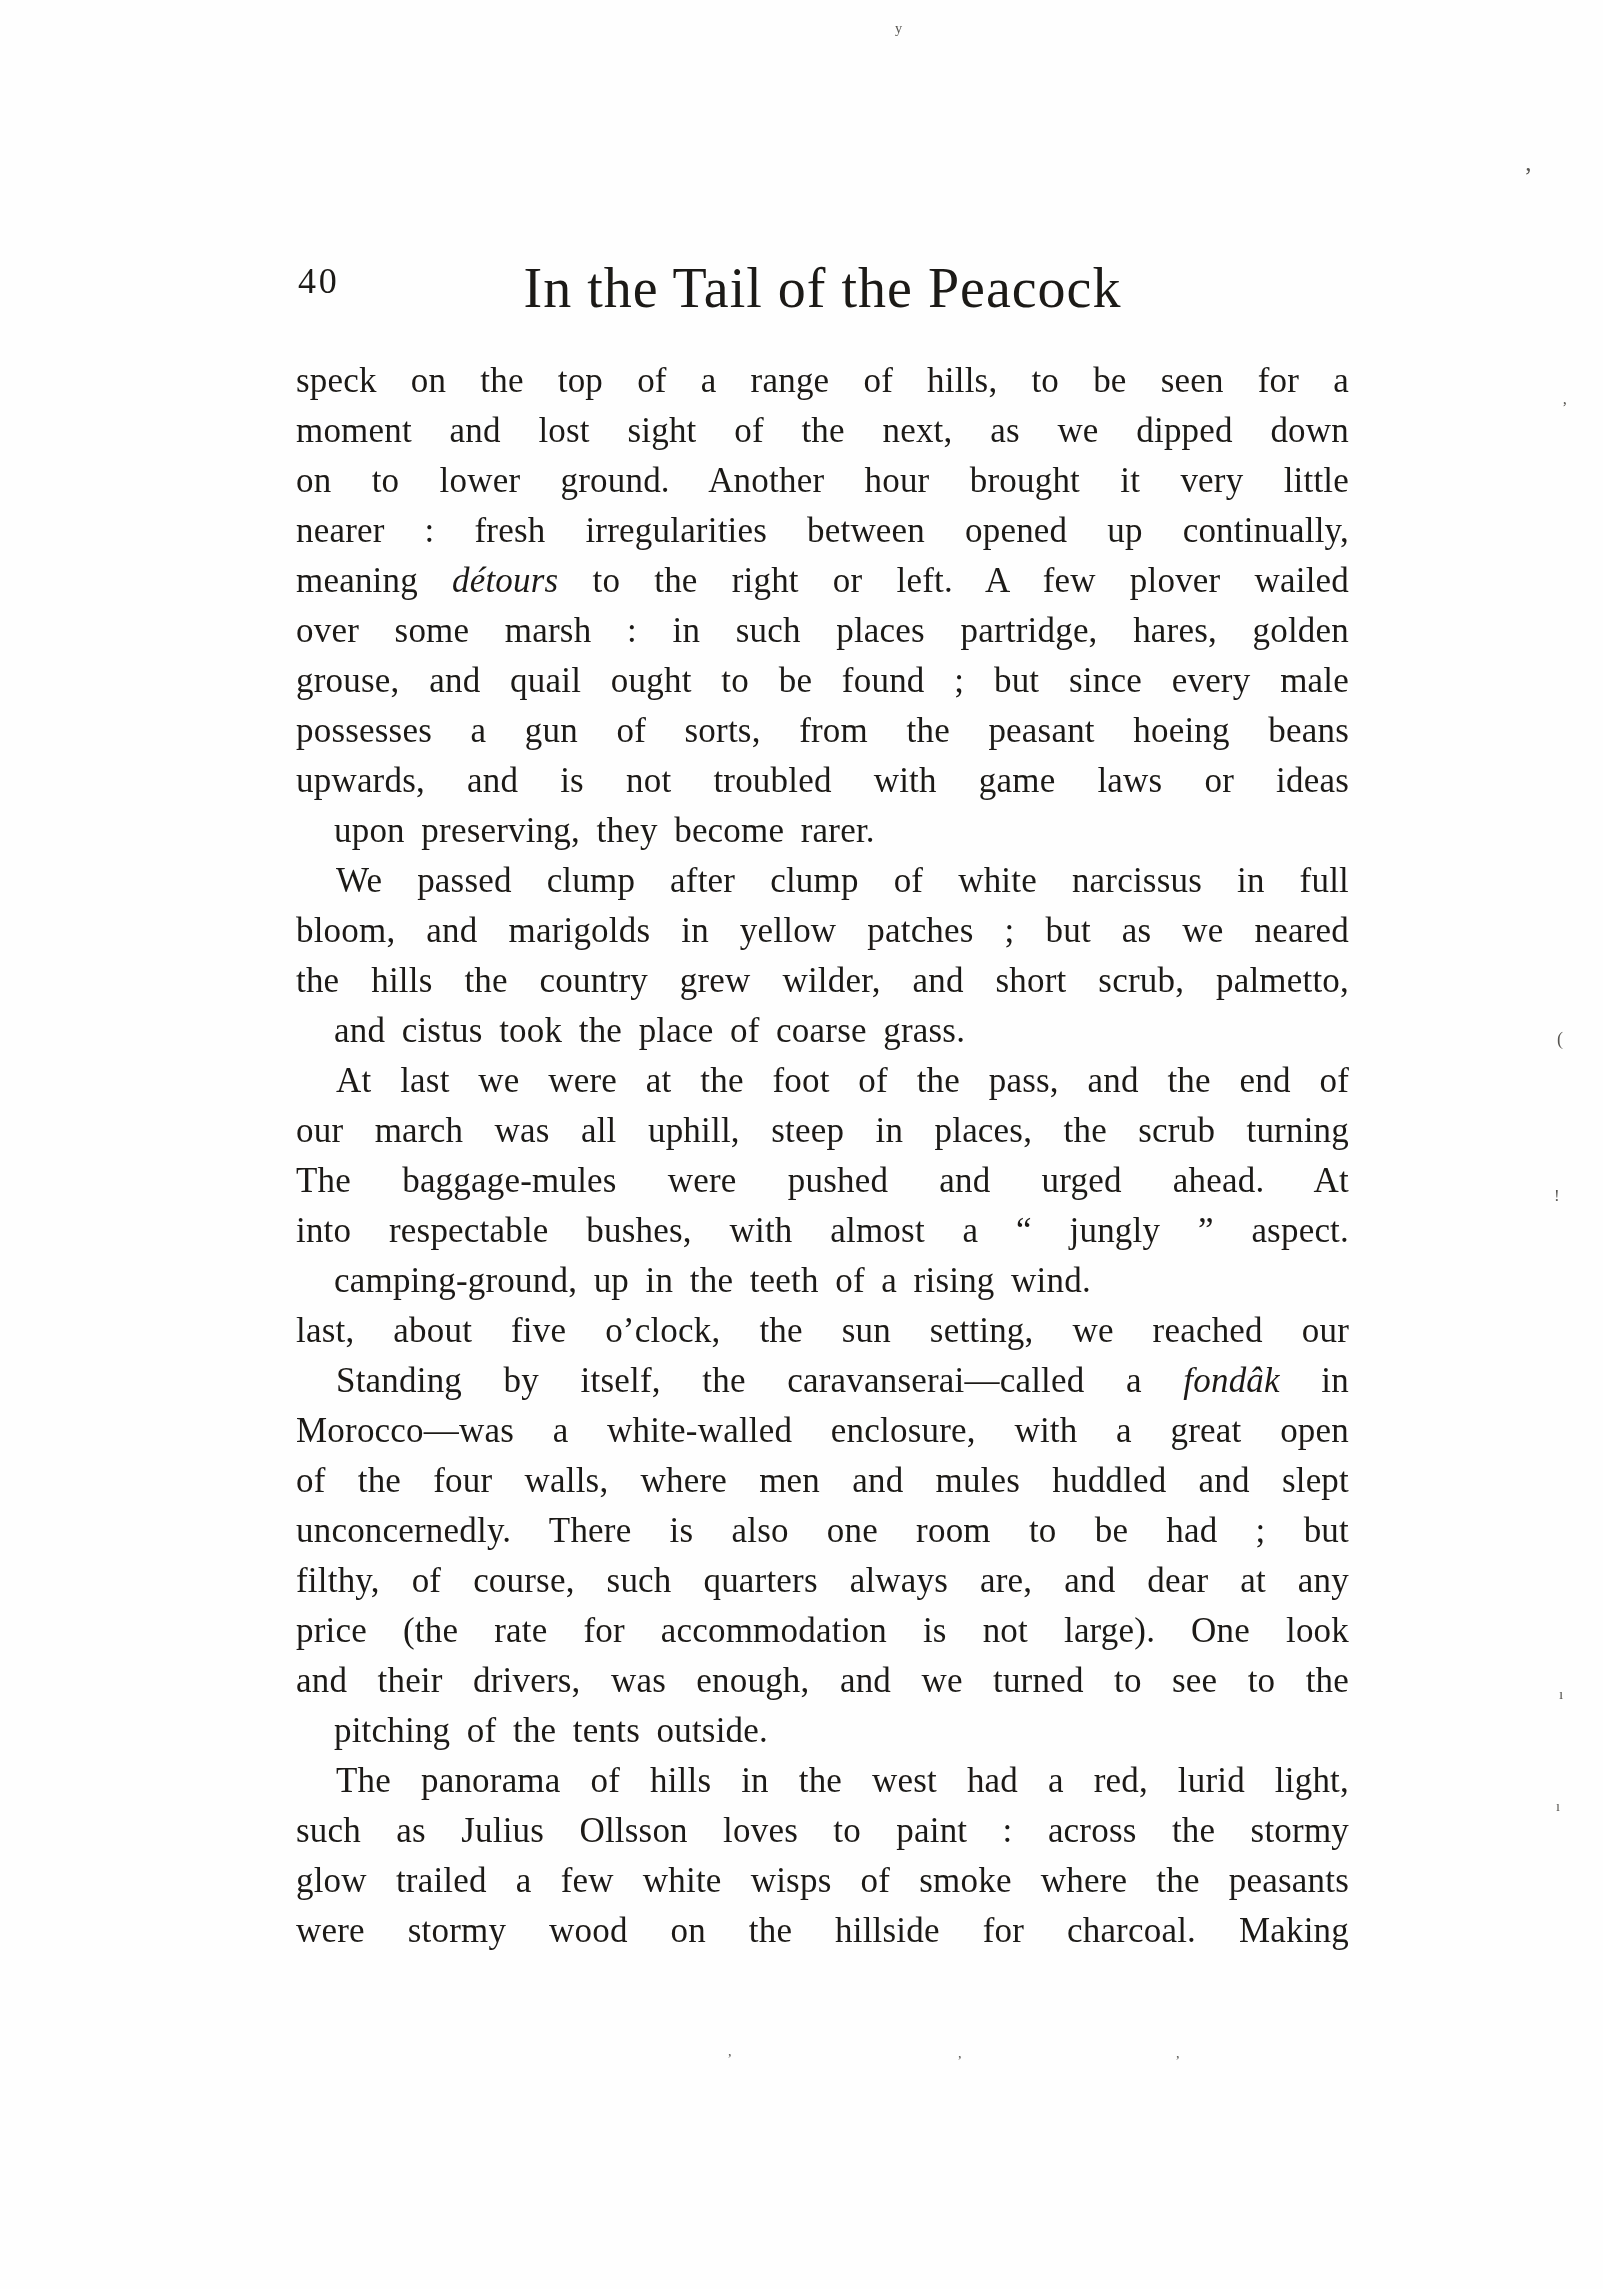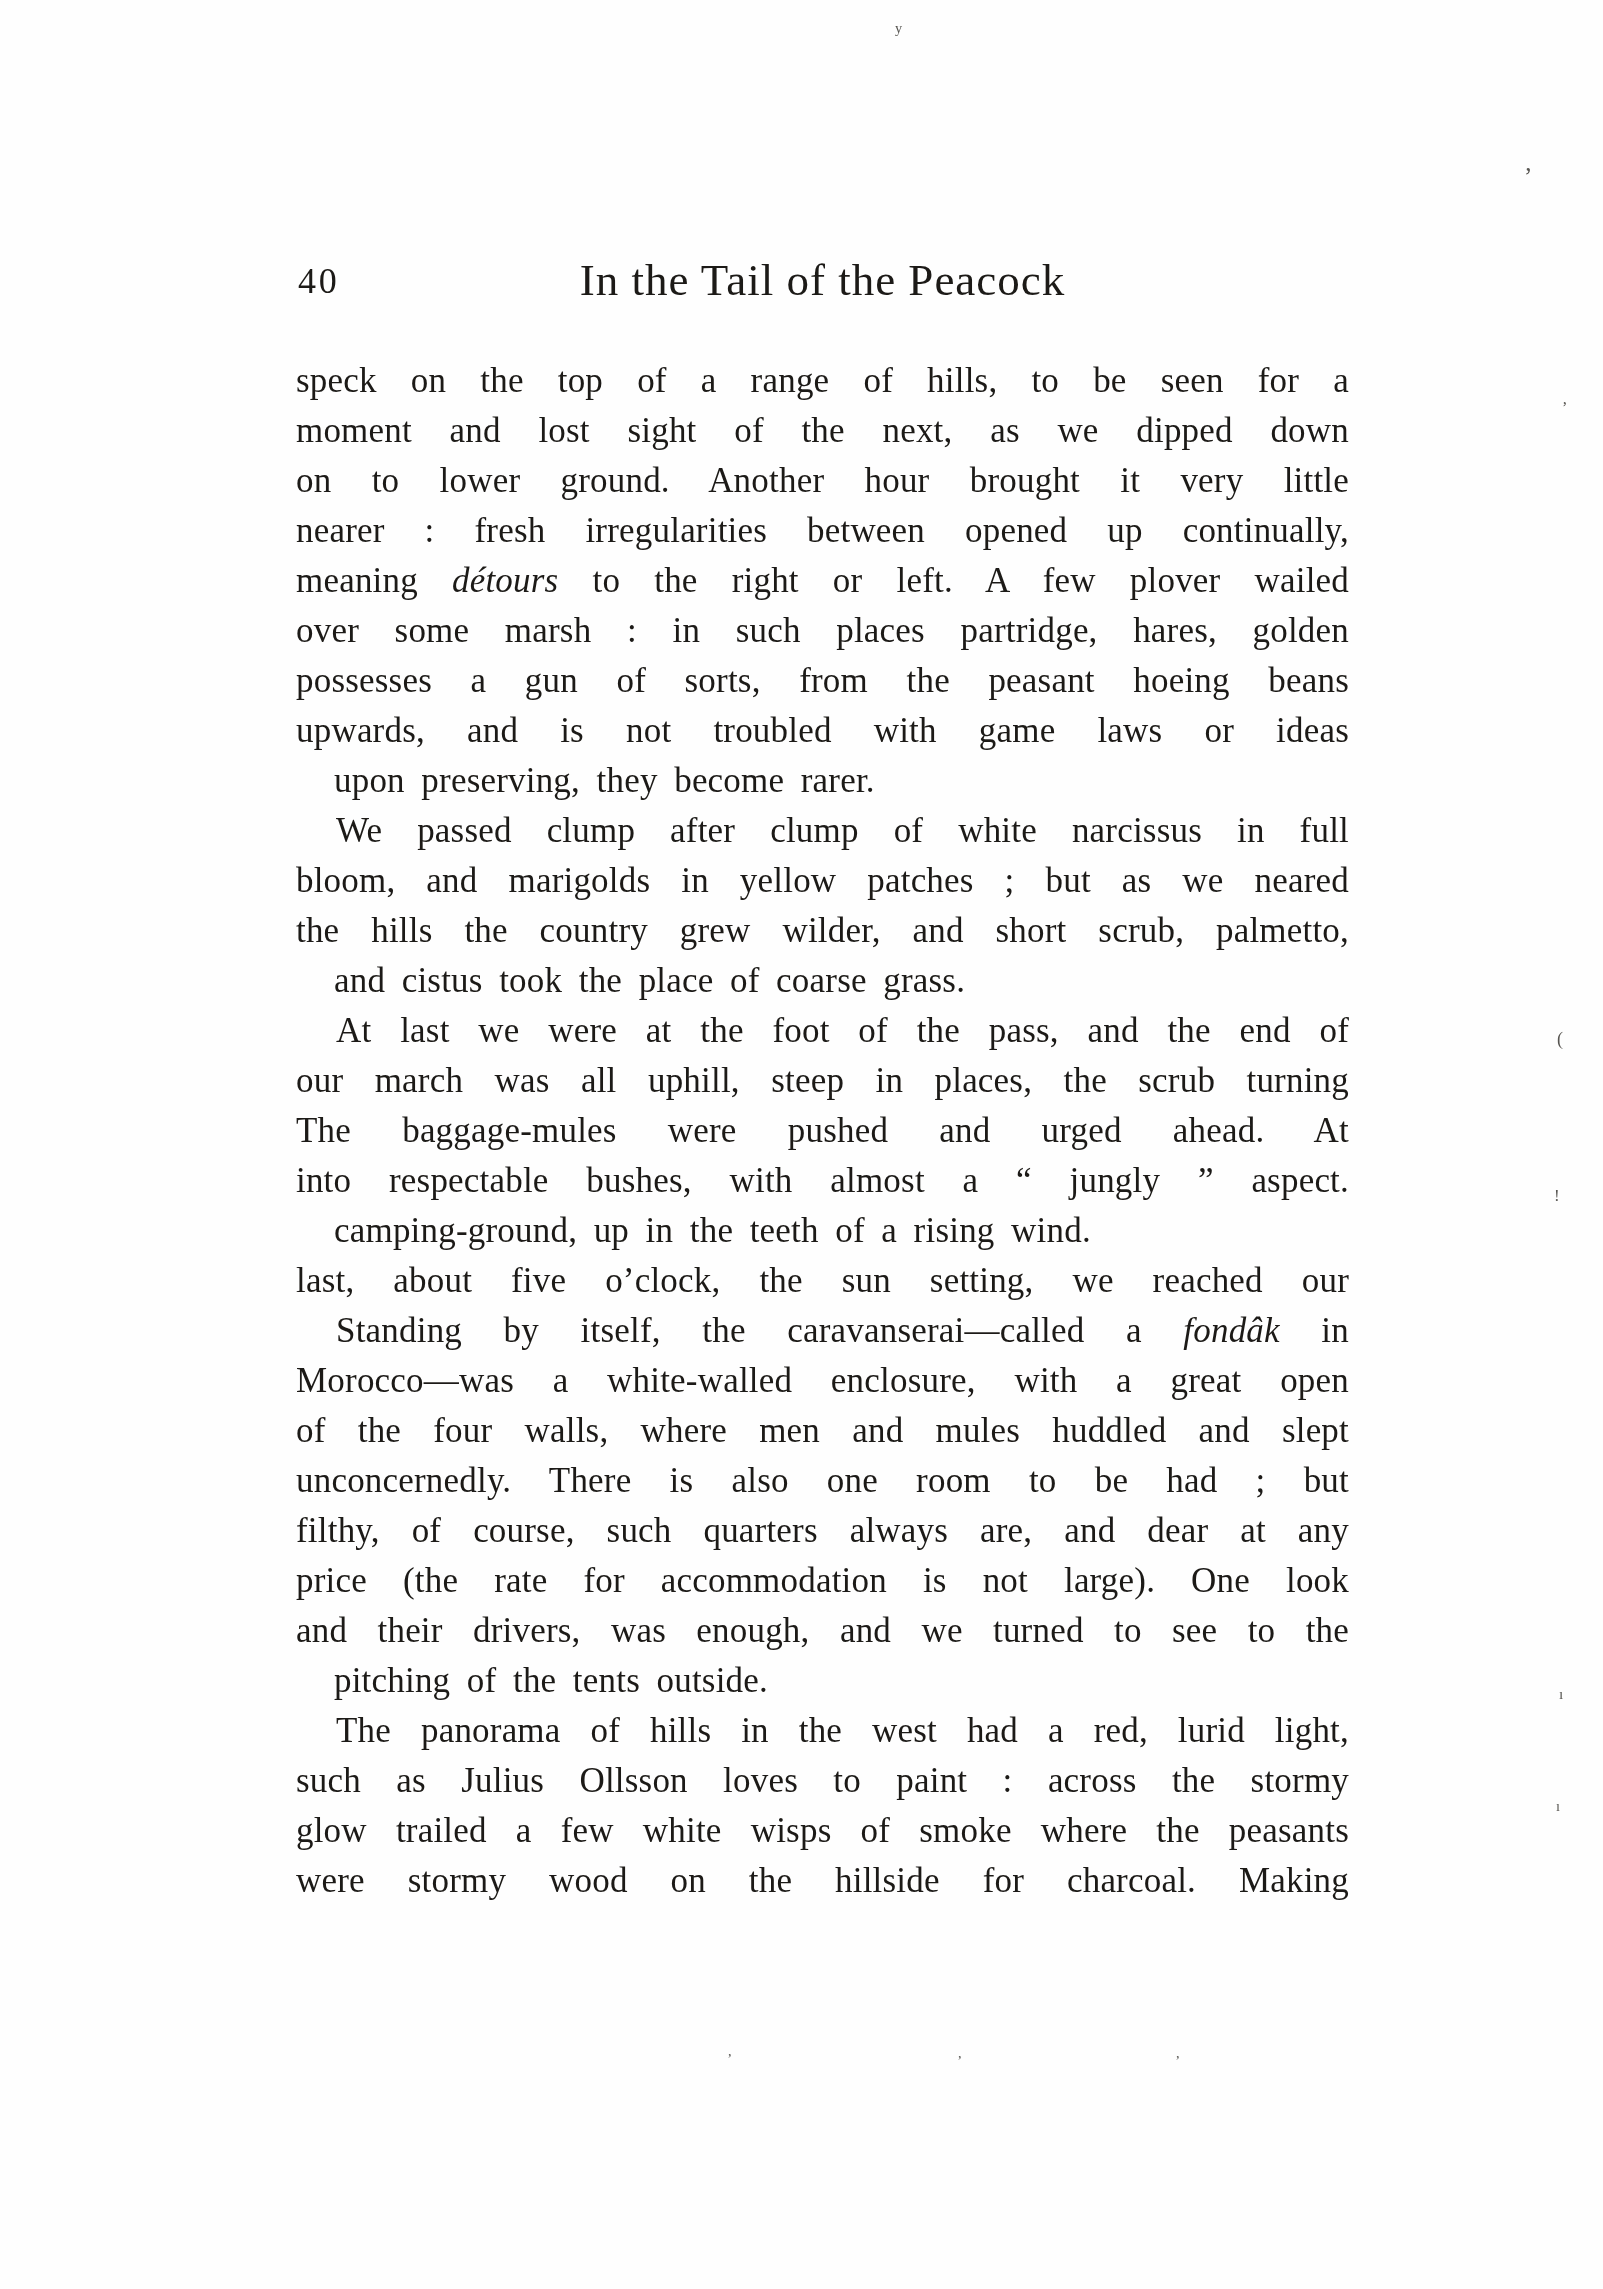--- a/index.html
+++ b/index.html
@@ -25,22 +25,22 @@
   }
   .page-number {
     position: absolute;
     left: 1.9px;
     top: 8.6px;
     font-size: 36px;
     letter-spacing: 2.9px;
     line-height: 36px;
   }
   .title {
-    margin: 4px;
-    font-size: 45px;
+    margin: 12px;
+    font-size: 56px;
     font-weight: normal;
     line-height: 45px;
     text-align: center;
     letter-spacing: 1px;
   }
   .text-block {
     position: absolute;
     left: 296px;
     top: 356px;
     width: 1053px;
@@ -79,20 +79,21 @@
     <h1 class="title">In the Tail of the Peacock</h1>
   </div>
   <div class="text-block">
       <div class="paragraph">
         <div class="line"><span>speck on the top of a range of hills, to be seen for a</span></div>
         <div class="line"><span>moment and lost sight of the next, as we dipped down</span></div>
         <div class="line"><span>on to lower ground.  Another hour brought it very little</span></div>
         <div class="line"><span>nearer : fresh irregularities between opened up continually,</span></div>
         <div class="line"><span>meaning </span><em>détours</em><span> to the right or left.  A few plover wailed</span></div>
         <div class="line"><span>over some marsh : in such places partridge, hares, golden</span></div>
+        <div class="line"><span>grouse, and quail ought to be found ; but since every male</span></div>
         <div class="line"><span>possesses a gun of sorts, from the peasant hoeing beans</span></div>
         <div class="line"><span>upwards, and is not troubled with game laws or ideas</span></div>
         <div class="line last"><span>upon preserving, they become rarer.</span></div>
       </div>
       <div class="paragraph">
         <div class="line indent"><span>We passed clump after clump of white narcissus in full</span></div>
         <div class="line"><span>bloom, and marigolds in yellow patches ; but as we neared</span></div>
         <div class="line"><span>the hills the country grew wilder, and short scrub, palmetto,</span></div>
         <div class="line last"><span>and cistus took the place of coarse grass.</span></div>
       </div>

